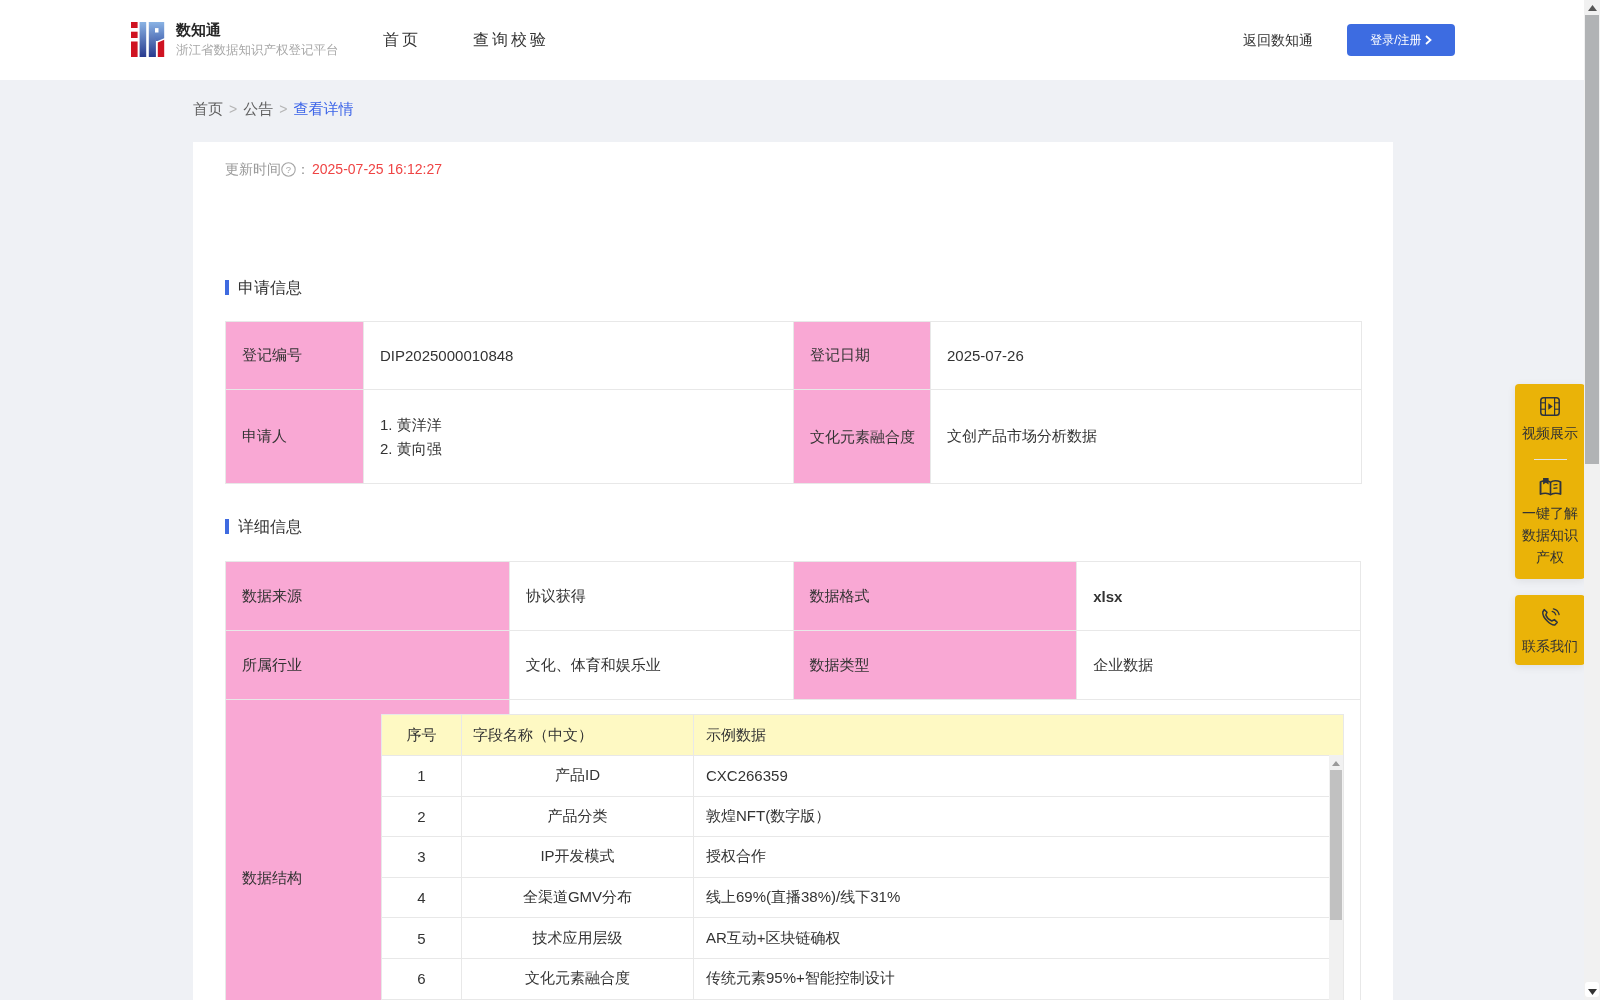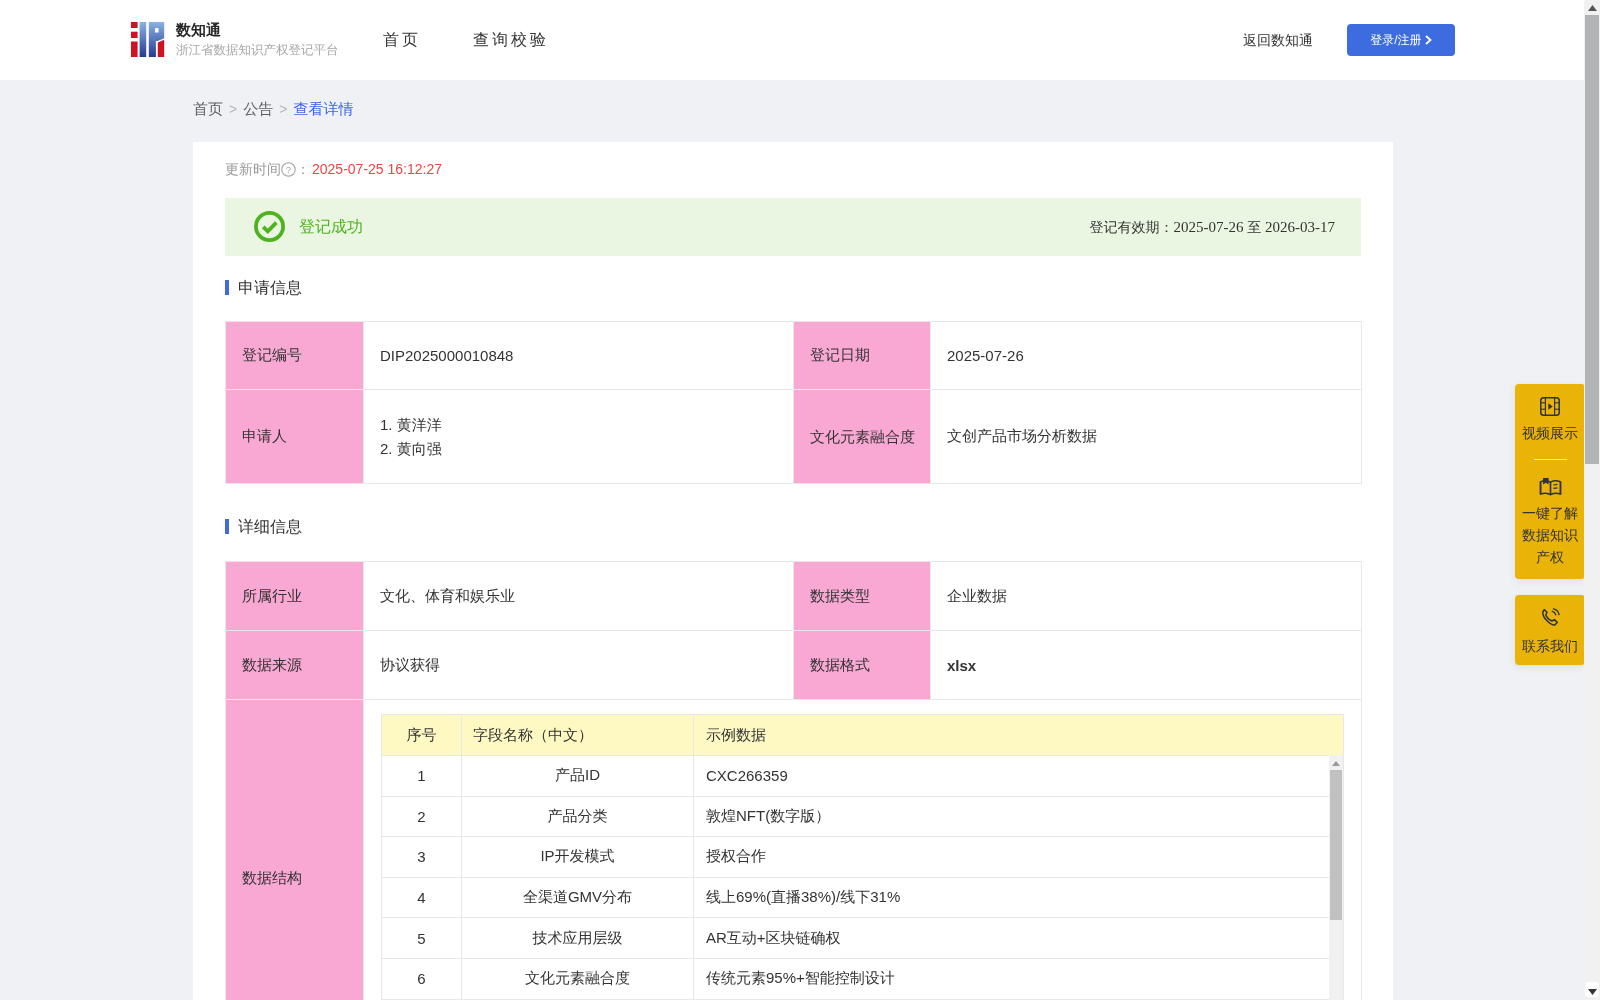--- a/index.html
+++ b/index.html
@@ -106,28 +106,20 @@
 </div>
 
 <div id="breadcrumb">首页<span class="sep">&gt;</span>公告<span class="sep">&gt;</span><span class="cur">查看详情</span></div>
 
 <div id="card">
   <div id="updRow">更新时间<svg width="15" height="15" viewBox="0 0 15 15" style="vertical-align:-3px;">
         <circle cx="7.5" cy="7.5" r="6.7" fill="none" stroke="#a6a6a6" stroke-width="1.1"></circle>
         <text x="7.5" y="10.8" font-size="9.5" text-anchor="middle" fill="#a6a6a6">?</text>
       </svg>：<b>2025-07-25 16:12:27</b></div>
 
-  <div id="banner">
-    <svg class="checkIcon" width="31" height="31" viewBox="0 0 31 31">
-      <circle cx="15.5" cy="15.5" r="13.6" fill="none" stroke="#4db31e" stroke-width="3.8"></circle>
-      <path d="M9.2 15.8 L13.8 20.3 L22.3 11.6" fill="none" stroke="#4db31e" stroke-width="3.8"></path>
-    </svg>
-    <div id="bannerTxt">登记成功</div>
-    <div id="bannerRight"><span class="cjk">登记有效期：</span>2025-07-26 <span class="cjk">至</span> 2026-03-17</div>
-  </div>
 
   <div class="secHdr" style="top:137px;">申请信息</div>
 
   <table id="tbl1" class="otbl">
     <tbody>
         <tr style="height:68px;">
       <td class="lbl" style="width:138px;">登记编号</td>
       <td class="val" style="width:430px;">DIP2025000010848</td>
       <td class="lbl" style="width:137px;">登记日期</td>
       <td class="val" style="width:431px;">2025-07-26</td>
@@ -143,30 +135,30 @@
       <td class="val">文创产品市场分析数据</td>
     </tr>
   </tbody>
     </table>
 
   <div class="secHdr" style="top:376px;">详细信息</div>
 
   <table id="tbl2" class="otbl">
     <tbody>
         <tr style="height:69px;">
+      <td class="lbl">数据来源</td>
+      <td class="val">协议获得</td>
+      <td class="lbl">数据格式</td>
+      <td class="val" style="font-weight:bold;">xlsx</td>
+    </tr>
+    <tr style="height:69px;">
       <td class="lbl" style="width:138px;">所属行业</td>
       <td class="val" style="width:430px;">文化、体育和娱乐业</td>
       <td class="lbl" style="width:137px;">数据类型</td>
       <td class="val" style="width:431px;">企业数据</td>
-    </tr>
-    <tr style="height:69px;">
-      <td class="lbl">数据来源</td>
-      <td class="val">协议获得</td>
-      <td class="lbl">数据格式</td>
-      <td class="val" style="font-weight:bold;">xlsx</td>
     </tr>
     <tr style="height:358px;">
       <td class="lbl">数据结构</td>
       <td class="val" colspan="3"></td>
     </tr>
   </tbody>
     </table>
 
   <div id="innerWrap">
     <table class="itbl">

